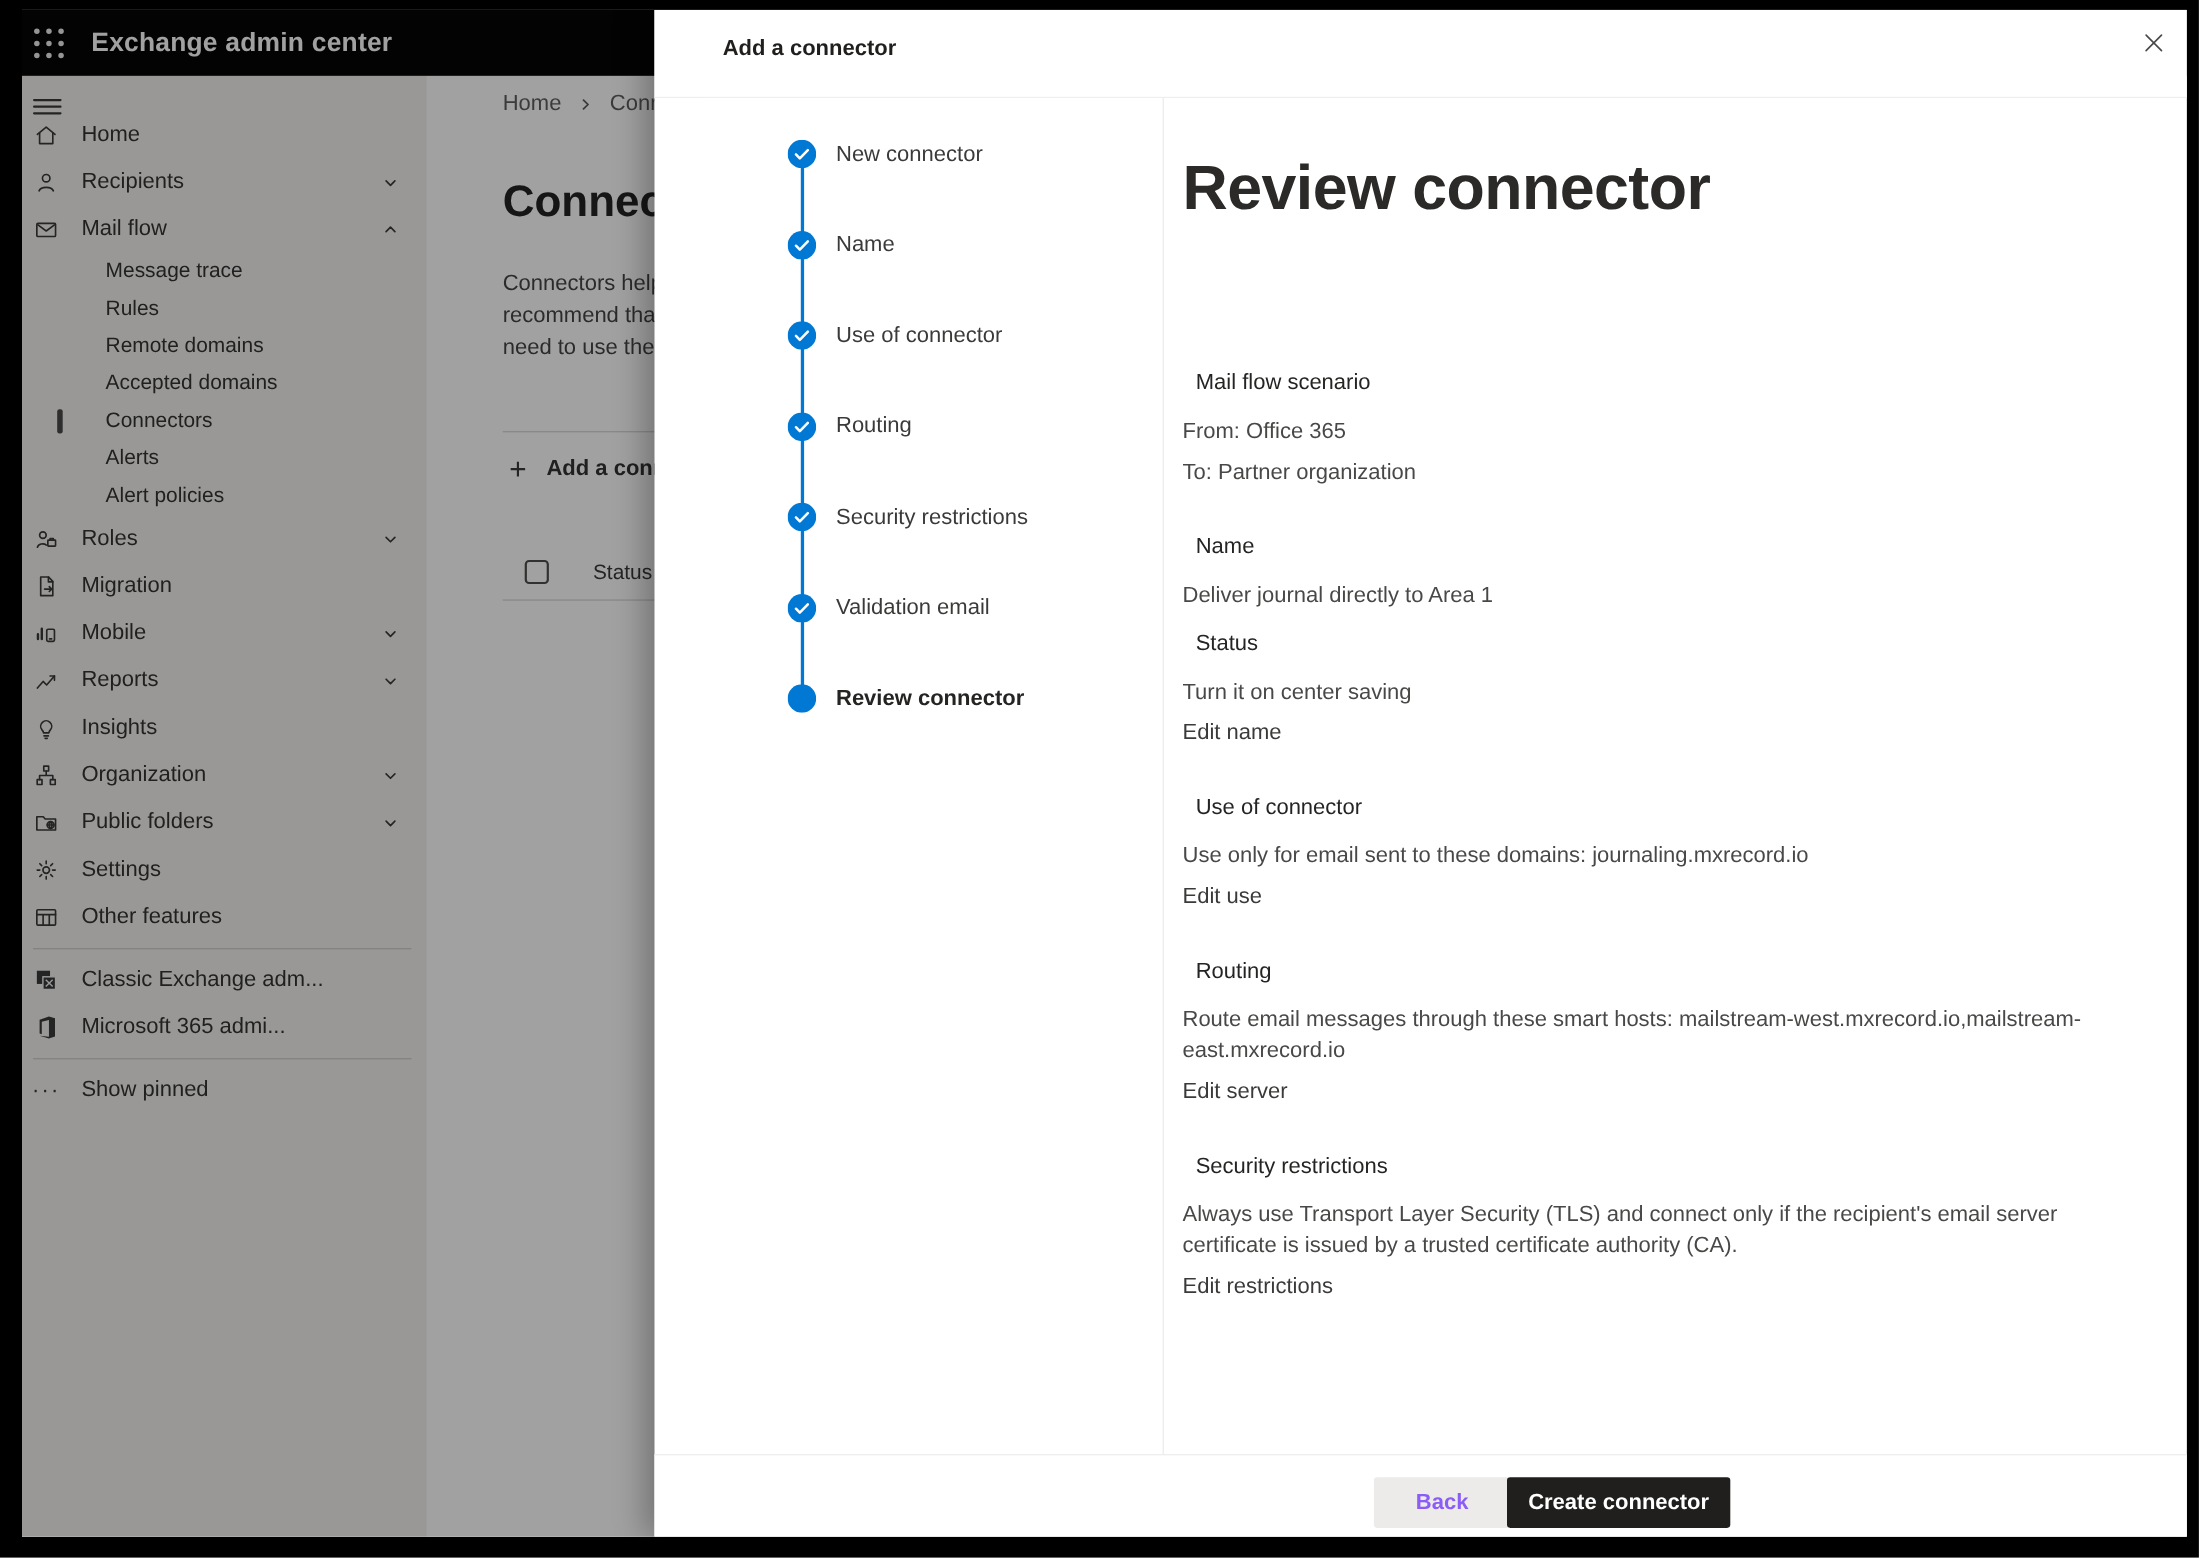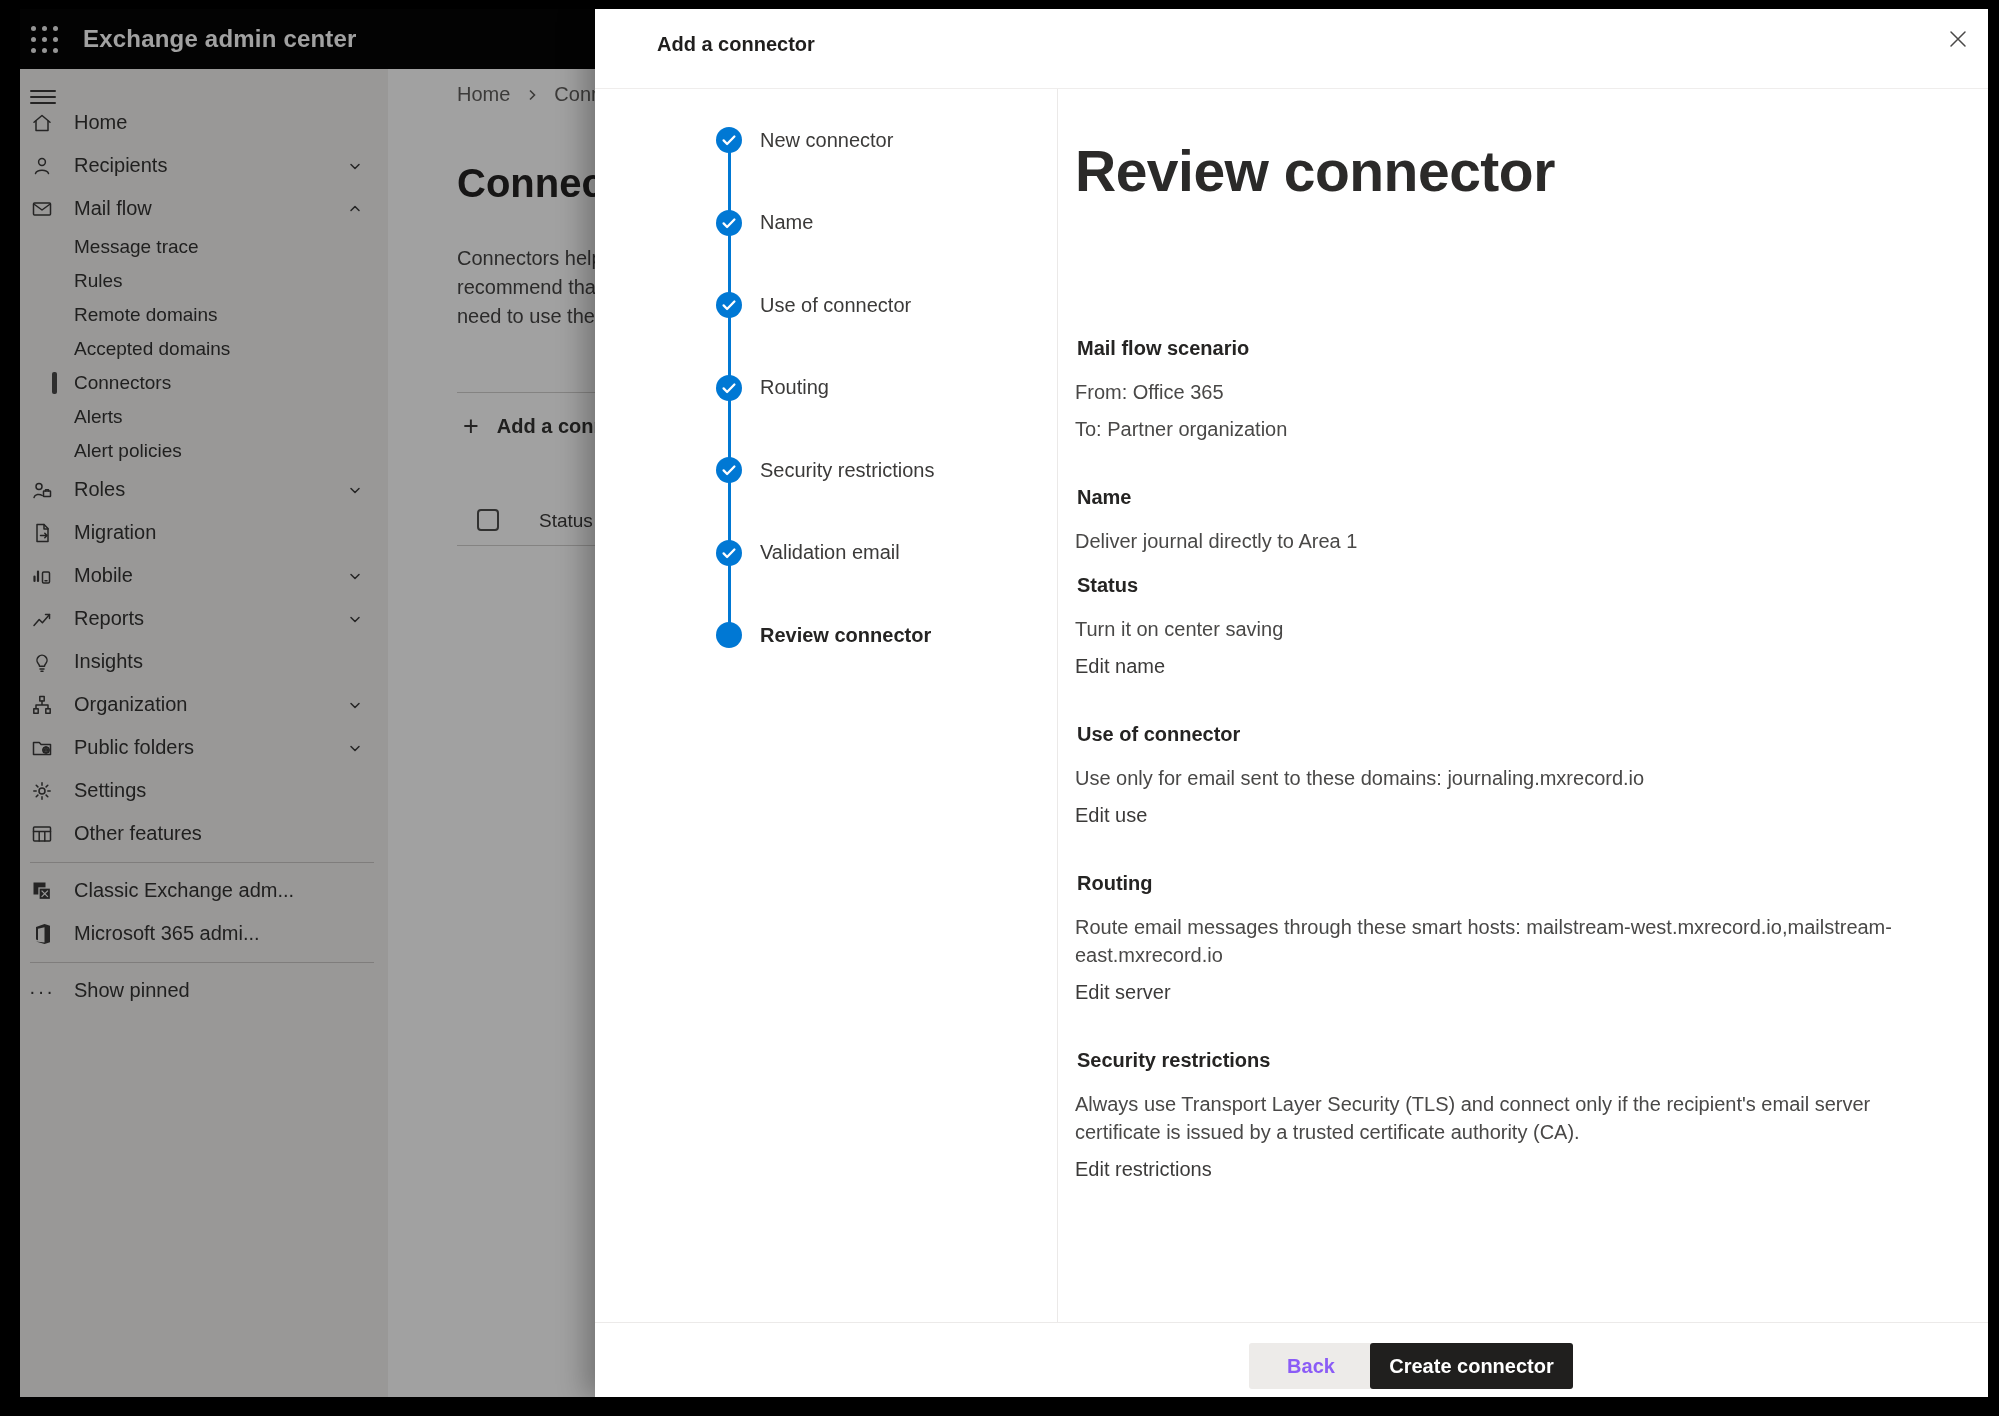--- a/index.html
+++ b/index.html
@@ -37,21 +37,21 @@
   }
   .hamburger-btn{
     position:absolute;left:10px;top:17px;width:26px;height:22px;background:none;border:none;cursor:pointer;
   }
   .hamburger-btn i{display:block;height:2px;background:#3b3a39;margin:4px 0;border-radius:1px}
   .nav-list{position:absolute;left:0;top:32px;right:0}
   .nav-row{
     position:relative;height:43px;display:flex;align-items:center;
     padding-left:10px;cursor:pointer;
   }
-  .nav-row.sub{height:34px;padding-left:54px}
+  .nav-row.sub{height:34px;padding-left:76px}
   .nav-row.divider{height:14px;cursor:default}
   .nav-row.divider::after{
     content:"";position:absolute;left:10px;right:14px;top:7px;
     border-top:1px solid #c9c7c5;
   }
   .nav-ic{width:24px;height:24px;flex:0 0 24px;display:flex;align-items:center;justify-content:center}
   .nav-label{font-size:20px;color:#343332;margin-left:20px;white-space:nowrap}
   .nav-row.sub .nav-label{margin-left:0;font-size:19px}
   .chev{margin-left:auto;margin-right:21px;width:24px;height:24px}
   .nav-sel{display:none}
@@ -105,21 +105,21 @@
   .step-ic{position:absolute;left:73px;width:26px;height:26px}
   .step-label{margin-left:117px;font-size:20px;color:#3b3a39;white-space:nowrap}
   .step.current .step-label{font-weight:700;color:#252423}
   
   .content{position:absolute;left:480px;top:0;right:20px;bottom:75px;overflow:hidden}
   .rv-h1{
     margin:127px 0 128px 0;font-size:57px;line-height:70px;font-weight:700;color:#2b2a29;
     letter-spacing:-.5px;white-space:nowrap;
   }
   .rv-section{margin-bottom:40px}
-  .rv-title{font-size:20px;line-height:28px;font-weight:700;color:#252423;margin:0 0 16px 2px}
+  .rv-title{font-size:20px;line-height:28px;font-weight:400;color:#252423;margin:0 0 16px 12px}
   .rv-sub{margin-top:16px}
   .rv-line{font-size:20px;line-height:28px;color:#494847;margin:0 0 9px 0;white-space:nowrap}
   .rv-wrap1{margin-bottom:0}
   .rv-link{font-size:20px;line-height:28px;color:#3b3a39;margin:0;cursor:pointer;display:inline-block}
   
   .modal-footer{
     position:absolute;left:0;right:0;bottom:0;height:75px;background:#fff;
     border-top:1px solid #eceae9;
   }
   .btn{

